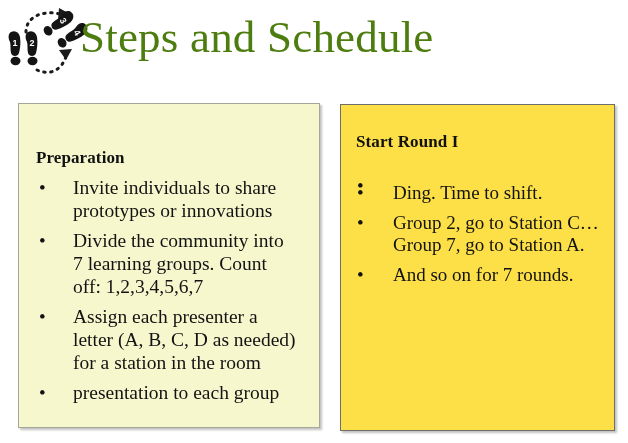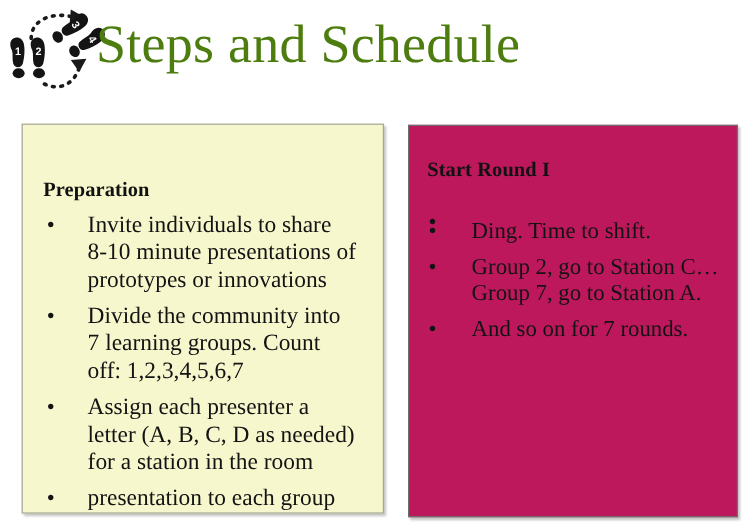--- a/index.html
+++ b/index.html
@@ -61,21 +61,21 @@
     height: 325px;
     background: #f7f7ce;
     border-color: #a6a69a;
   }
 
   #panel-start-round {
     left: 340px;
     top: 104px;
     width: 275px;
     height: 327px;
-    background: #be185d;
+    background: #fde047;
     border-color: #6d6d6d;
   }
 
   .panel-heading {
     font-family: "Liberation Serif", "DejaVu Serif", serif;
     font-weight: bold;
     font-size: 17px;
     line-height: 20px;
     color: #111111;
     letter-spacing: 0.1px;
@@ -202,21 +202,20 @@
 
 <div class="panel" id="panel-preparation">
   <div class="panel-heading">Preparation</div>
 
   <ul class="bullet-list" id="prep-bullets">
 
     <li class="bullet-item">
       <span class="bullet-dot">•</span>
       <span class="bullet-text">
         <span class="ln">Invite individuals to share</span>
-        <span class="ln">8-10 minute presentations of</span>
         <span class="ln">prototypes or innovations</span>
       </span>
     </li>
 
     <li class="bullet-item">
       <span class="bullet-dot">•</span>
       <span class="bullet-text">
         <span class="ln">Divide the community into</span>
         <span class="ln">7 learning groups.  Count</span>
         <span class="ln">off: 1,2,3,4,5,6,7</span>

